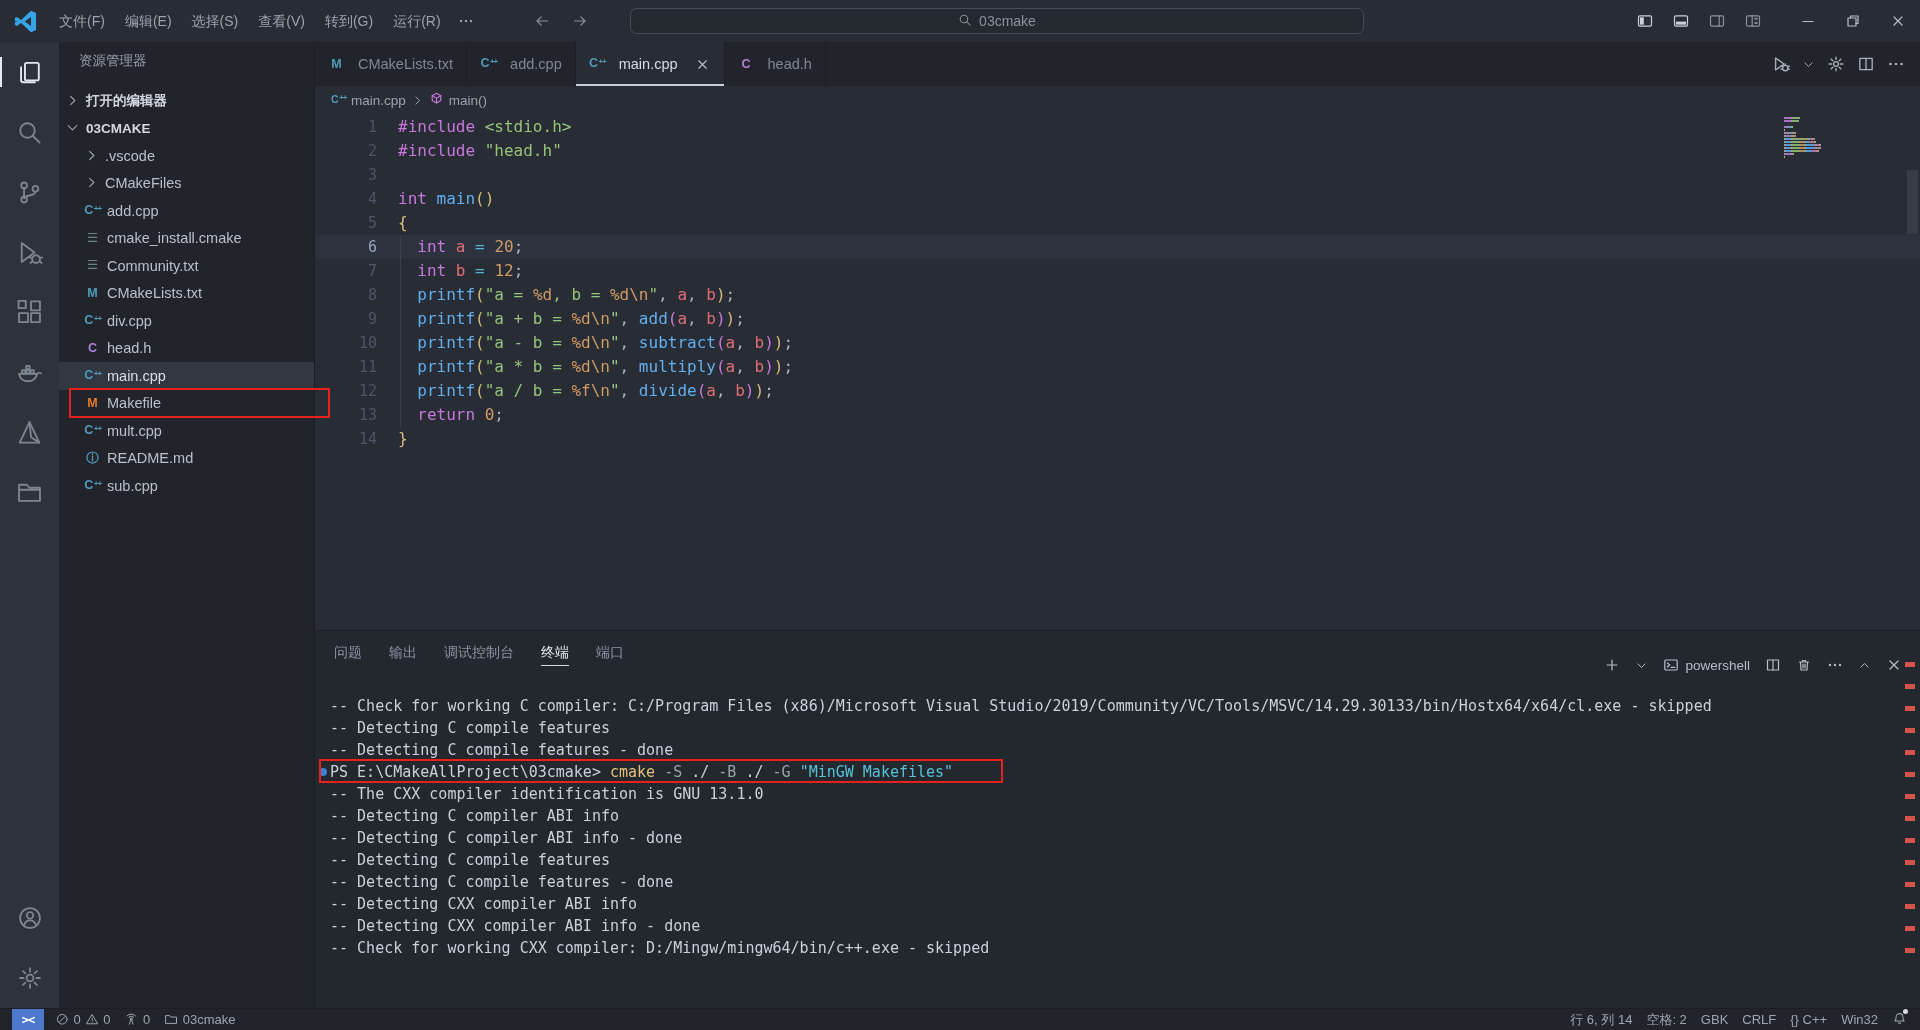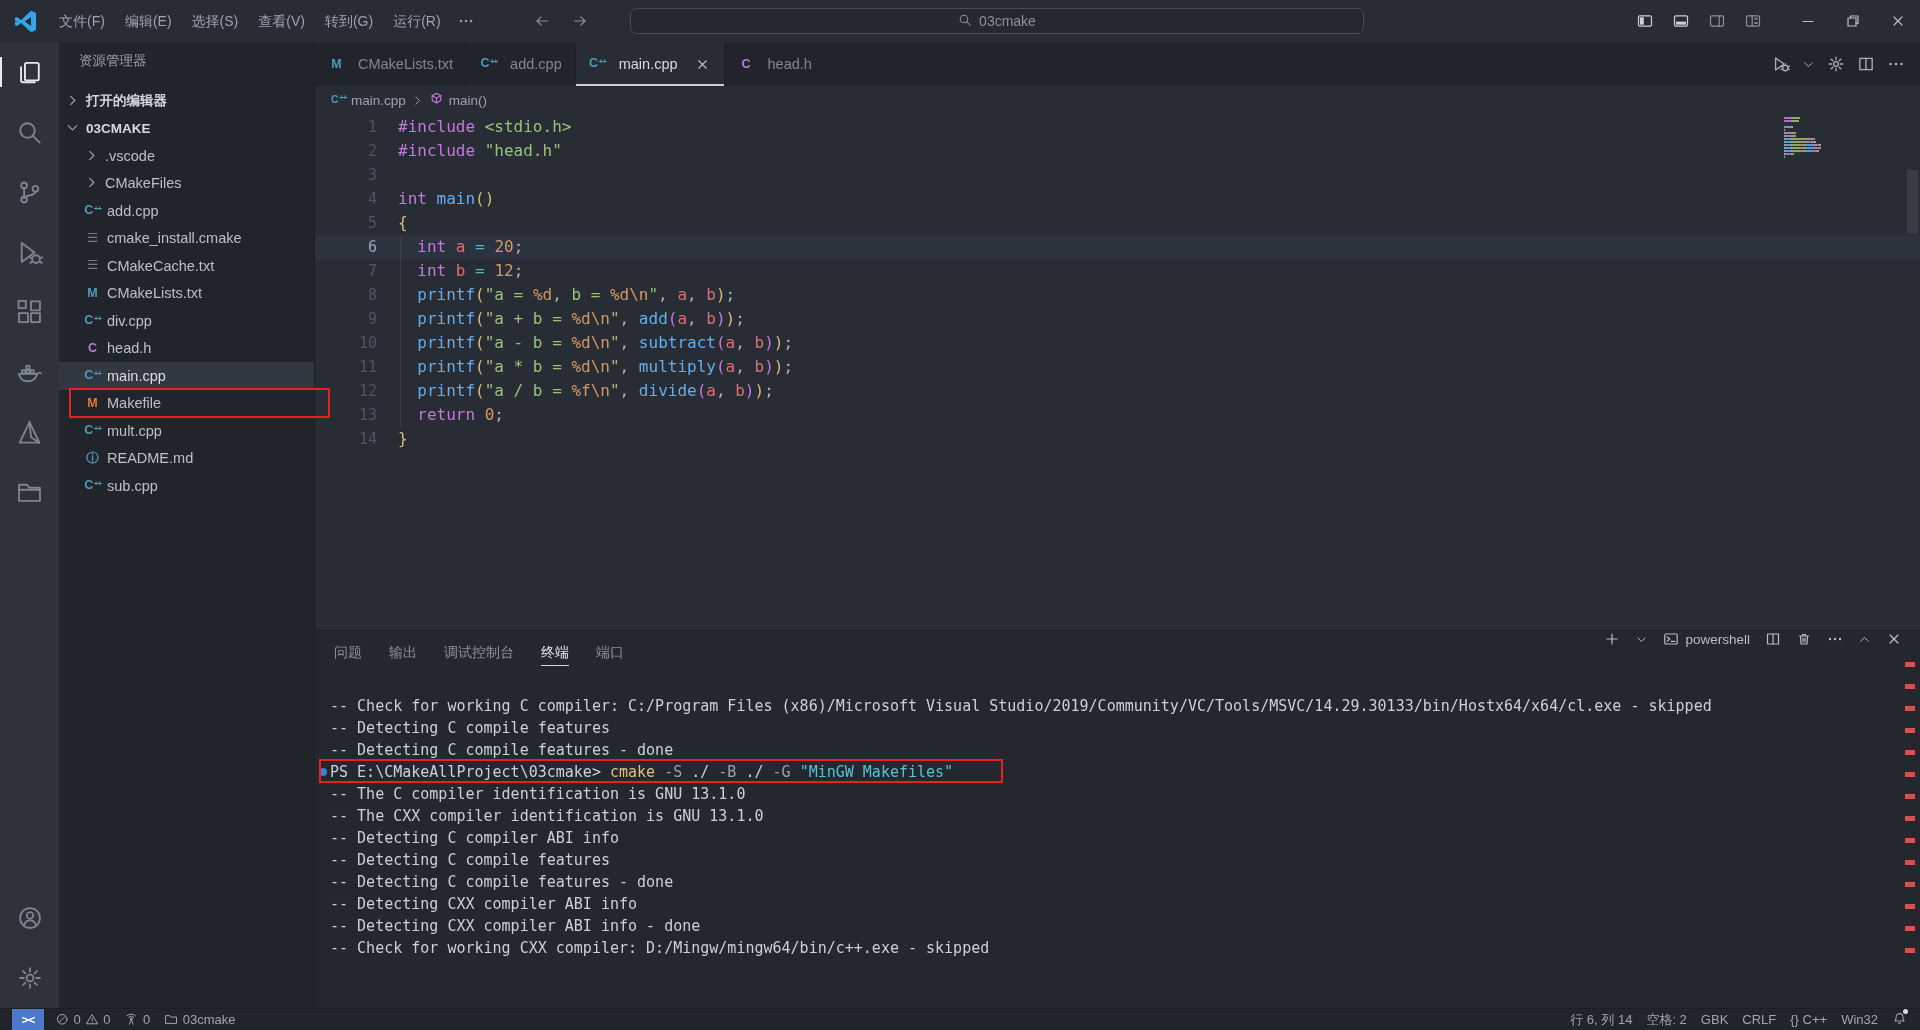--- a/index.html
+++ b/index.html
@@ -61,21 +61,21 @@
 .cline .ctext{padding-left:21px}
 .cline.cur{background:#2c323e}
 .cline.cur .num{color:#9aa7bd}
 .cline .guide{position:absolute;left:85px;top:0;bottom:0;width:1px;background:#3a4049}
 #minimap{position:absolute;top:3px;right:88px;width:48px}
 .mline{height:2px;margin-bottom:1px;display:flex;opacity:.85}
 .mline i{height:2px;display:block}
 #ed-scroll{position:absolute;right:2px;top:56px;width:11px;height:64px;background:rgba(170,180,200,.12)}
 
 #panel{height:378px;background:#23272e;border-top:1px solid #1b1e24;position:relative;flex:none}
-#panel-header{height:42px;display:flex;align-items:flex-start;padding-left:19px}
+#panel-header{height:42px;display:flex;align-items:flex-end;padding-left:19px}
 .ptab{margin-right:27px;font-size:14px;color:#8a93a3;position:relative;height:42px;line-height:42px}
 .ptab.active{color:#e5e9ef}
 .ptab.active::after{content:'';position:absolute;left:0;right:0;bottom:7px;height:1px;background:#cfd4dd}
 #panel-actions{margin-left:auto;display:flex;align-items:center;gap:15px;padding-right:18px;color:#a6adbb}
 .pa-item{display:flex;align-items:center;gap:6px;font-size:13.5px;color:#b7bec9}
 #terminal{padding-top:22px}
 .tline{height:22px;line-height:22px;font-family:"DejaVu Sans Mono",monospace;font-size:15px;white-space:pre;padding-left:15px;position:relative;color:#ccd1d9}
 .tline .dec-dot{position:absolute;left:4px;top:7px;width:8px;height:8px;border-radius:50%;background:#3f7fd4}
 .tmark{position:absolute;right:5px;width:10px;height:5px;background:#d2544a;z-index:3}
 
@@ -288,21 +288,21 @@
           <div class="trow child">
             <span class="fico" style="color: rgb(81, 154, 186);">C<span class="pp">++</span></span>
             <span>add.cpp</span>
           </div>
           <div class="trow child">
             <span class="fico" style="color: rgb(109, 128, 134); font-weight: 400;">☰</span>
             <span>cmake_install.cmake</span>
           </div>
           <div class="trow child">
             <span class="fico" style="color: rgb(109, 128, 134); font-weight: 400;">☰</span>
-            <span>CMakeCache.txt</span>
+            <span>Community.txt</span>
           </div>
           <div class="trow child">
             <span class="fico" style="color: rgb(81, 154, 186);">M</span>
             <span>CMakeLists.txt</span>
           </div>
           <div class="trow child">
             <span class="fico" style="color: rgb(81, 154, 186);">C<span class="pp">++</span></span>
             <span>div.cpp</span>
           </div>
           <div class="trow child">
@@ -631,23 +631,23 @@
                   <line x1="12" y1="4" x2="4" y2="12"></line>
                 </svg>
               </span>
             </div>
         </div>
         <div id="terminal">
             <div class="tline">-- Check for working C compiler: C:/Program Files (x86)/Microsoft Visual Studio/2019/Community/VC/Tools/MSVC/14.29.30133/bin/Hostx64/x64/cl.exe - skipped</div>
             <div class="tline">-- Detecting C compile features</div>
             <div class="tline">-- Detecting C compile features - done</div>
             <div class="tline"><span class="dec-dot"></span><span style="color: rgb(204, 209, 217);">PS E:\CMakeAllProject\03cmake&gt; </span><span style="color: rgb(229, 192, 123);">cmake</span><span style="color: rgb(204, 209, 217);"> </span><span style="color: rgb(154, 162, 174);">-S</span><span style="color: rgb(204, 209, 217);"> ./ </span><span style="color: rgb(154, 162, 174);">-B</span><span style="color: rgb(204, 209, 217);"> ./ </span><span style="color: rgb(154, 162, 174);">-G</span><span style="color: rgb(204, 209, 217);"> </span><span style="color: rgb(86, 194, 214);">"MinGW Makefiles"</span></div>
-            <div class="tline">-- The C compiler identification is GNU 13.1.0</div>
             <div class="tline">-- The CXX compiler identification is GNU 13.1.0</div>
             <div class="tline">-- Detecting C compiler ABI info</div>
+            <div class="tline">-- Detecting C compiler ABI info - done</div>
             <div class="tline">-- Detecting C compile features</div>
             <div class="tline">-- Detecting C compile features - done</div>
             <div class="tline">-- Detecting CXX compiler ABI info</div>
             <div class="tline">-- Detecting CXX compiler ABI info - done</div>
             <div class="tline">-- Check for working CXX compiler: D:/Mingw/mingw64/bin/c++.exe - skipped</div>
           </div>
         <div id="term-marks"></div>
       <div class="tmark" style="top: 31px;"></div>
           <div class="tmark" style="top: 53px;"></div>
           <div class="tmark" style="top: 75px;"></div>

